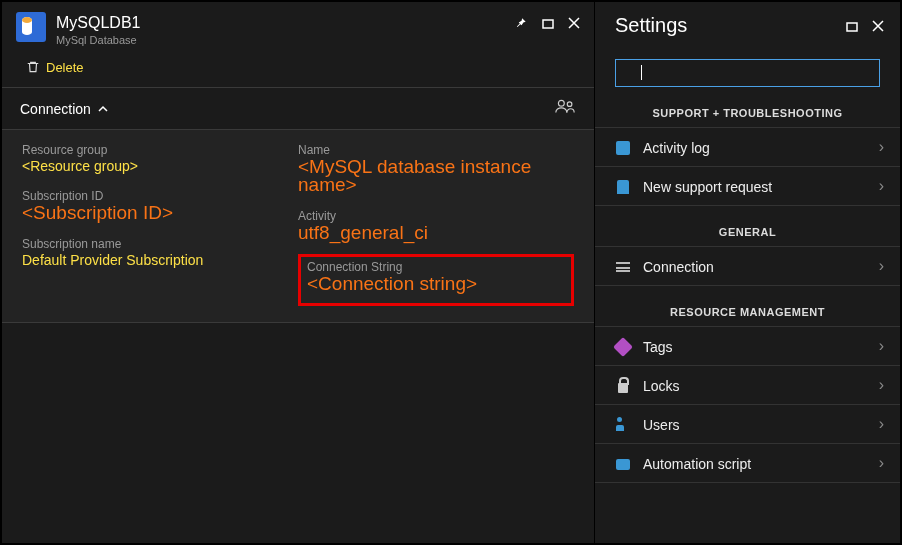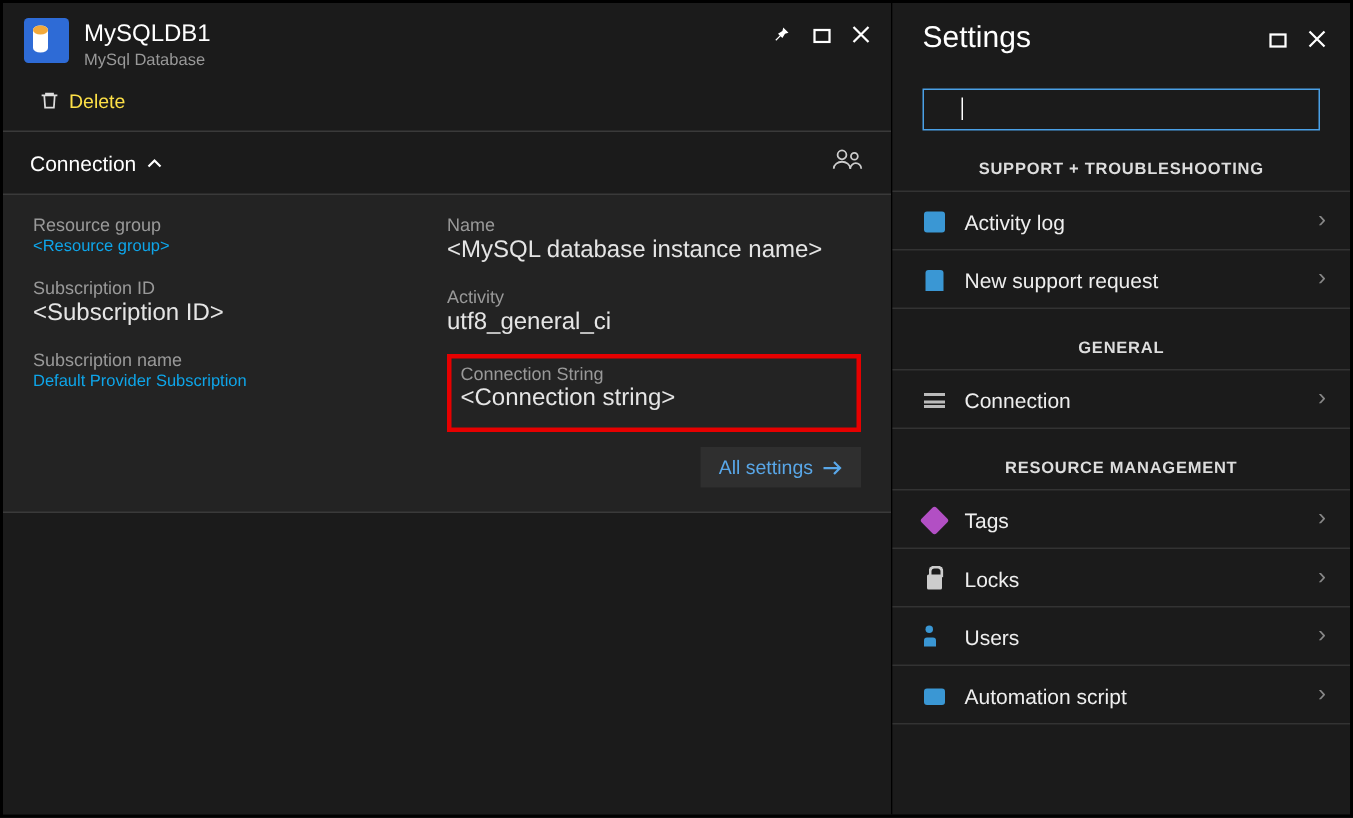--- a/index.html
+++ b/index.html
@@ -111,22 +111,22 @@
     padding: 12px 20px 16px 20px;
     display: flex;
     border-bottom: 1px solid #3a3a3a;
     position: relative;
     flex-direction: column;
   }
   .cols { display:flex; }
   .col { flex: 1; display: flex; flex-direction: column; gap: 6px; }
   .field { margin-bottom: 8px; }
   .field-label { font-size: 12px; color: #999; line-height: 16px; }
-  .field-value { font-size: 16px; color: #e5e5e5; line-height: 18px; }
-  .field-link { font-size: 11px; color: #0ea5e9; }
+  .field-value { font-size: 19px; color: #f97316; line-height: 18px; }
+  .field-link { font-size: 14px; color: #fde047; }
   .conn-box { border: 3px solid #e60000; padding: 2px 6px 10px 6px; margin-top:-2px; }
   .all-settings-row {
     display:flex; justify-content:flex-end; margin-top:10px;
   }
   .all-settings-btn {
     background: #2f2f2f;
     color: #59a7e8;
     font-size: 13px;
     padding: 6px 12px;
     display:flex; align-items:center; gap:6px;
@@ -264,28 +264,20 @@
           <div class="field-value">utf8_general_ci</div>
         </div>
         <div class="conn-box">
           <div class="field" style="margin-bottom:0;">
             <div class="field-label">Connection String</div>
             <div class="field-value">&lt;Connection string&gt;</div>
           </div>
         </div>
       </div>
     </div>
-    <div class="all-settings-row">
-      <div class="all-settings-btn">
-        <span>All settings</span>
-        <svg width="14" height="12" viewBox="0 0 14 12">
-            <path d="M1 6h11M8 2l4 4-4 4" fill="none" stroke="#59a7e8" stroke-width="1.5"></path>
-          </svg>
-      </div>
-    </div>
   </div>
   <div class="body-fill"></div>
 </div>
 
 <div class="panel-settings">
   <div class="settings-title">
     <span class="t">Settings</span>
     <div class="win-controls" style="gap:14px;">
       <span>
         <svg width="12" height="12" viewBox="0 0 12 12">

